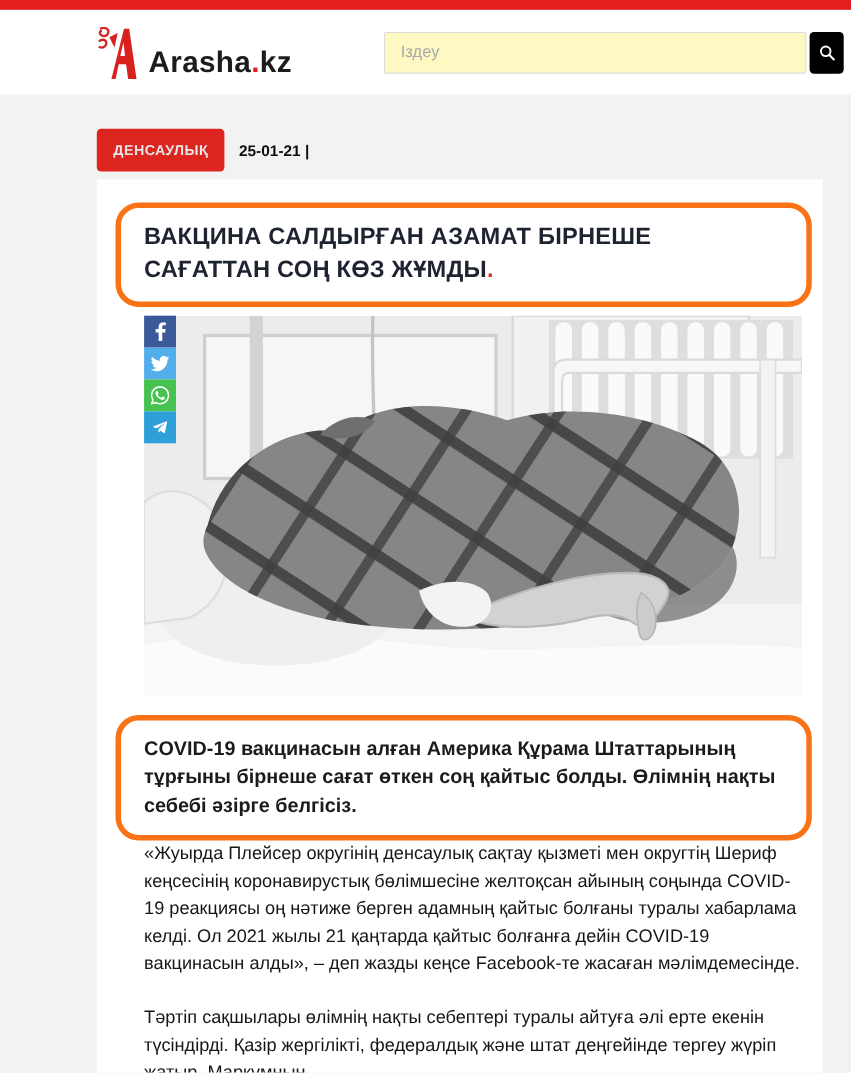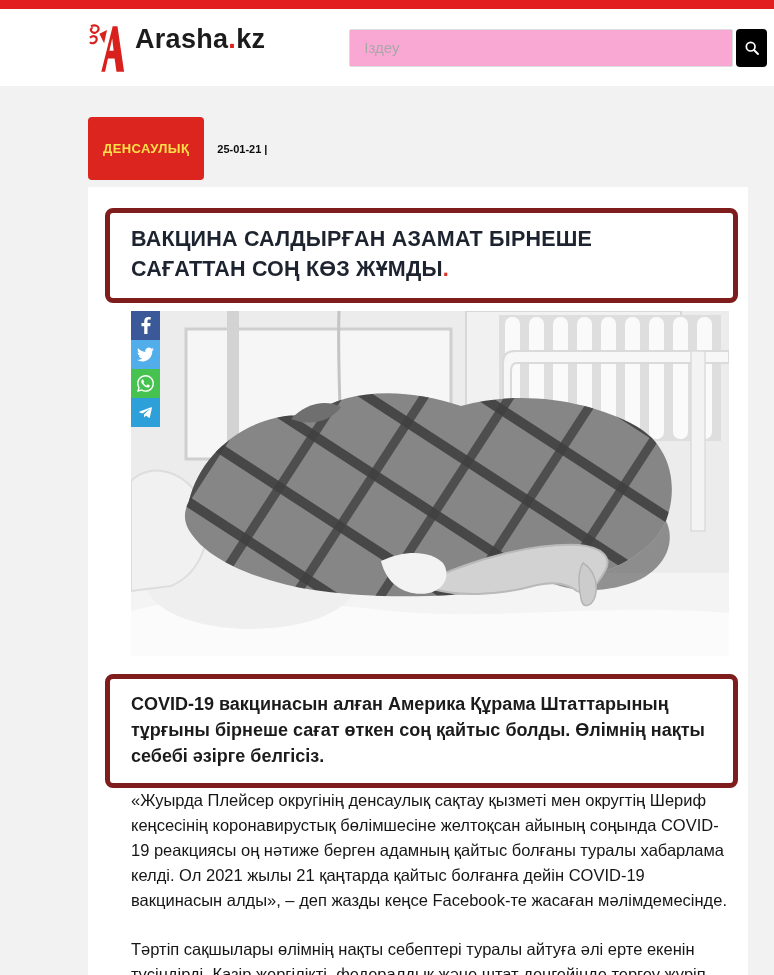--- a/index.html
+++ b/index.html
@@ -3,38 +3,38 @@
 <meta charset="utf-8">
 <style>
   * { margin:0; padding:0; box-sizing:border-box; }
   html,body { width:774px; height:975px; background:#f2f2f2; font-family:"Liberation Sans", sans-serif; overflow:hidden; }
 
   
   .topbar { height:9px; background:#e31e1e; }
 
   
   .header { height:77px; background:#ffffff; display:flex; align-items:center; padding:0 7px 0 88px; }
-  .logo { display:flex; align-items:flex-start; gap:9px; cursor:pointer; }
+  .logo { display:flex; align-items:flex-end; gap:9px; cursor:pointer; }
   .logo-icon { width:38px; height:48px; display:block; }
   .logo-text { font-size:27px; font-weight:800; color:#1c1c1c; letter-spacing:.3px; }
   .logo-dot { color:#e31e1e; }
   .search-wrap { flex:1; margin-left:84px; display:flex; align-items:center; }
-  .search-input { flex:1; height:38px; border:1px solid #dcdcdc; border-radius:2px; padding:0 14px; font-size:15px; color:#333; background:#f9a8d4; outline:none; font-family:"Liberation Sans", sans-serif; }
+  .search-input { flex:1; height:38px; border:1px solid #dcdcdc; border-radius:2px; padding:0 14px; font-size:15px; color:#333; background:#fef9c3; outline:none; font-family:"Liberation Sans", sans-serif; }
   .search-input::placeholder { color:#a8a8a8; }
   .search-btn { width:31px; height:38px; margin-left:3px; background:#000; border:none; border-radius:4px; display:flex; align-items:center; justify-content:center; cursor:pointer; flex:0 0 auto; }
 
   
   .meta-row { margin:31px 0 0 88px; display:flex; align-items:center; }
-  .badge { background:#dd2520; color:#fde047; font-size:13px; font-weight:700; letter-spacing:.4px; padding:24px 15px; border-radius:4px; cursor:pointer; }
-  .date { margin-left:13px; font-size:11px; font-weight:700; color:#0d0d0d; }
+  .badge { background:#dd2520; color:#e5e5e5; font-size:13px; font-weight:700; letter-spacing:.4px; padding:12px 15px; border-radius:4px; cursor:pointer; }
+  .date { margin-left:13px; font-size:14px; font-weight:700; color:#0d0d0d; }
 
   
   .card { margin:7px 26px 0 88px; background:#ffffff; padding:21px 18px 40px 43px; min-height:825px; }
 
-  .red-box { border:5px solid #7f1d1d; border-radius:8px; margin-left:-26px; margin-right:-8px; }
+  .red-box { border:5px solid #f97316; border-radius:21px; margin-left:-26px; margin-right:-8px; }
   .title-box { padding:12px 24px 14px 21px; }
   .title { font-size:21.5px; line-height:1.38; font-weight:700; color:#1d2430; letter-spacing:.2px; }
   .red-dot { color:#e23124; }
 
   
   .photo-wrap { position:relative; margin-top:8px; width:598px; height:345px; }
   .photo-svg { display:block; width:598px; height:345px; }
   .share-col { position:absolute; left:0; top:0; display:flex; flex-direction:column; }
   .share-btn { width:29px; height:29px; display:flex; align-items:center; justify-content:center; cursor:pointer; border:none; }
   .share-fb { background:#3b5998; }

